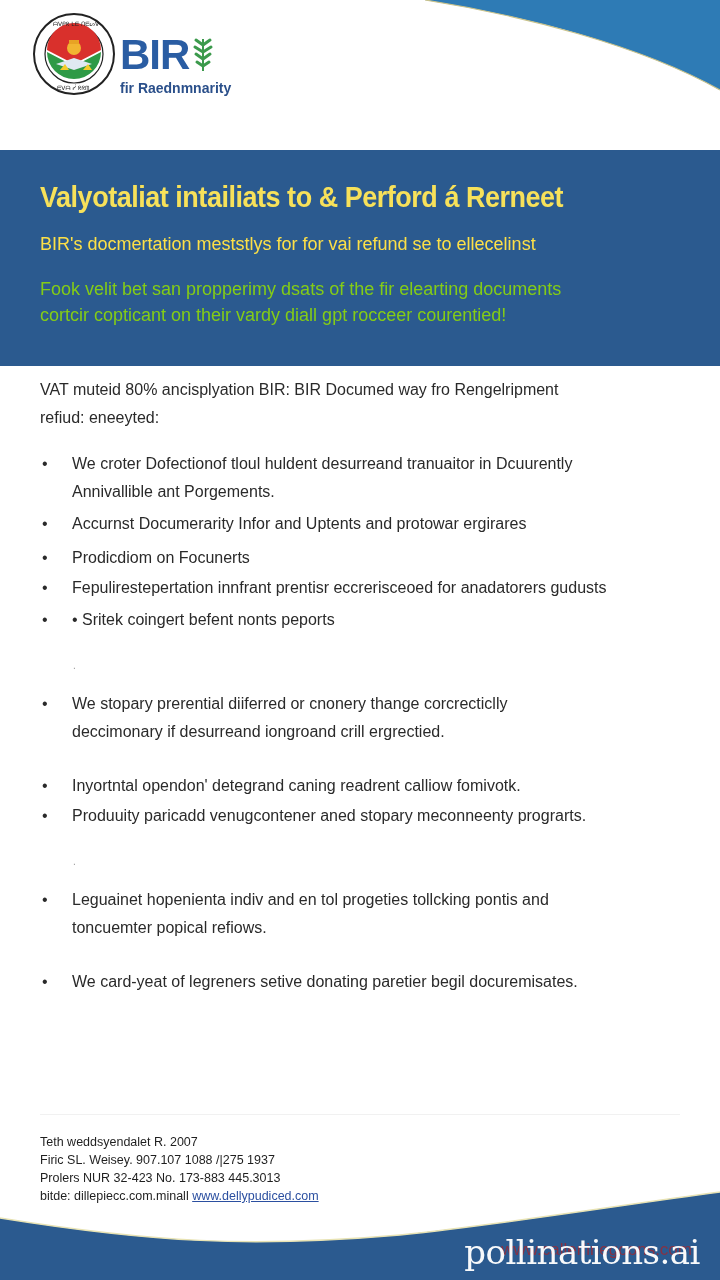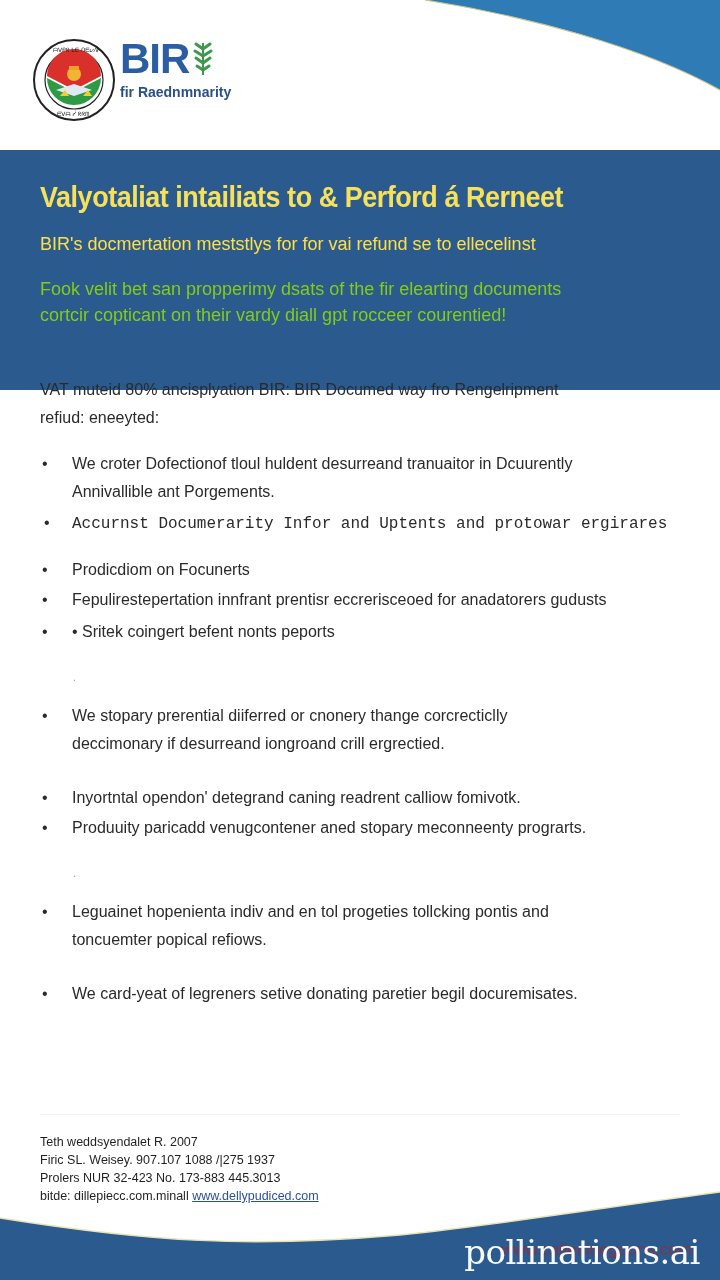--- a/index.html
+++ b/index.html
@@ -1,30 +1,30 @@
 <!DOCTYPE html>
 <html><head>
 <meta charset="utf-8">
 <style>
   html, body { margin:0; padding:0; }
   body {
     width:720px; height:1280px; position:relative; overflow:hidden;
     background:#ffffff; font-family:"Liberation Sans", sans-serif; color:#1f1f1f;
   }
   .top-wave { position:absolute; left:0; top:0; width:720px; height:150px; }
-  .logo-wrap { position:absolute; left:32px; top:38px; display:flex; align-items:flex-start; }
+  .logo-wrap { position:absolute; left:32px; top:12px; display:flex; align-items:flex-end; }
   .seal { width:84px; height:84px; }
   .brand { margin-left:4px; }
   .brand-row { display:flex; align-items:flex-end; }
   .brand-name { font-family:"Liberation Sans", sans-serif; font-weight:bold; font-size:42px; color:#2a5da3; letter-spacing:-1px; line-height:42px; }
   .leaf { width:22px; height:36px; margin-left:3px; margin-bottom:3px; }
   .brand-sub { font-size:14px; color:#2a4f8a; margin-top:4px; font-weight:bold; }
 
   .banner {
-    position:absolute; left:0; top:150px; width:720px; height:240px;
+    position:absolute; left:0; top:150px; width:720px; height:216px;
     background:#2b5a8f;
   }
   .banner-title {
     position:absolute; left:40px; top:31px; font-size:29px; font-weight:bold;
     color:#f7e15a; letter-spacing:-0.5px; transform:scaleX(0.93); transform-origin:left;
     white-space:nowrap;
   }
   .banner-sub {
     position:absolute; left:40px; top:84px; font-size:18px; color:#fde047; white-space:nowrap;
   }
@@ -101,21 +101,21 @@
   <div class="intro">
     <div>VAT muteid 80% ancisplyation BIR: BIR Documed way fro Rengelripment</div>
     <div>refiud: eneeyted:</div>
   </div>
 
   <ul class="bullets">
     <li class="bullet" style="margin-bottom:4px;">
       <div>We croter Dofectionof tloul huldent desurreand tranuaitor in Dcuurently</div>
       <div>Annivallible ant Porgements.</div>
     </li>
-    <li class="bullet" style="margin-bottom:18px;font-family:Liberation Mono, monospace;">
+    <li class="bullet" style="margin-bottom:6px;">
         <div>Accurnst Documerarity Infor and Uptents and protowar ergirares</div>
       </li>
     <li class="bullet" style="margin-bottom:2px;">
         <div>Prodicdiom on Focunerts</div>
       </li>
     <li class="bullet" style="margin-bottom:4px;">
         <div>Fepulirestepertation innfrant prentisr eccrerisceoed for anadatorers gudusts</div>
       </li>
     <li class="bullet">
         <div>• Sritek coingert befent nonts peports</div>

